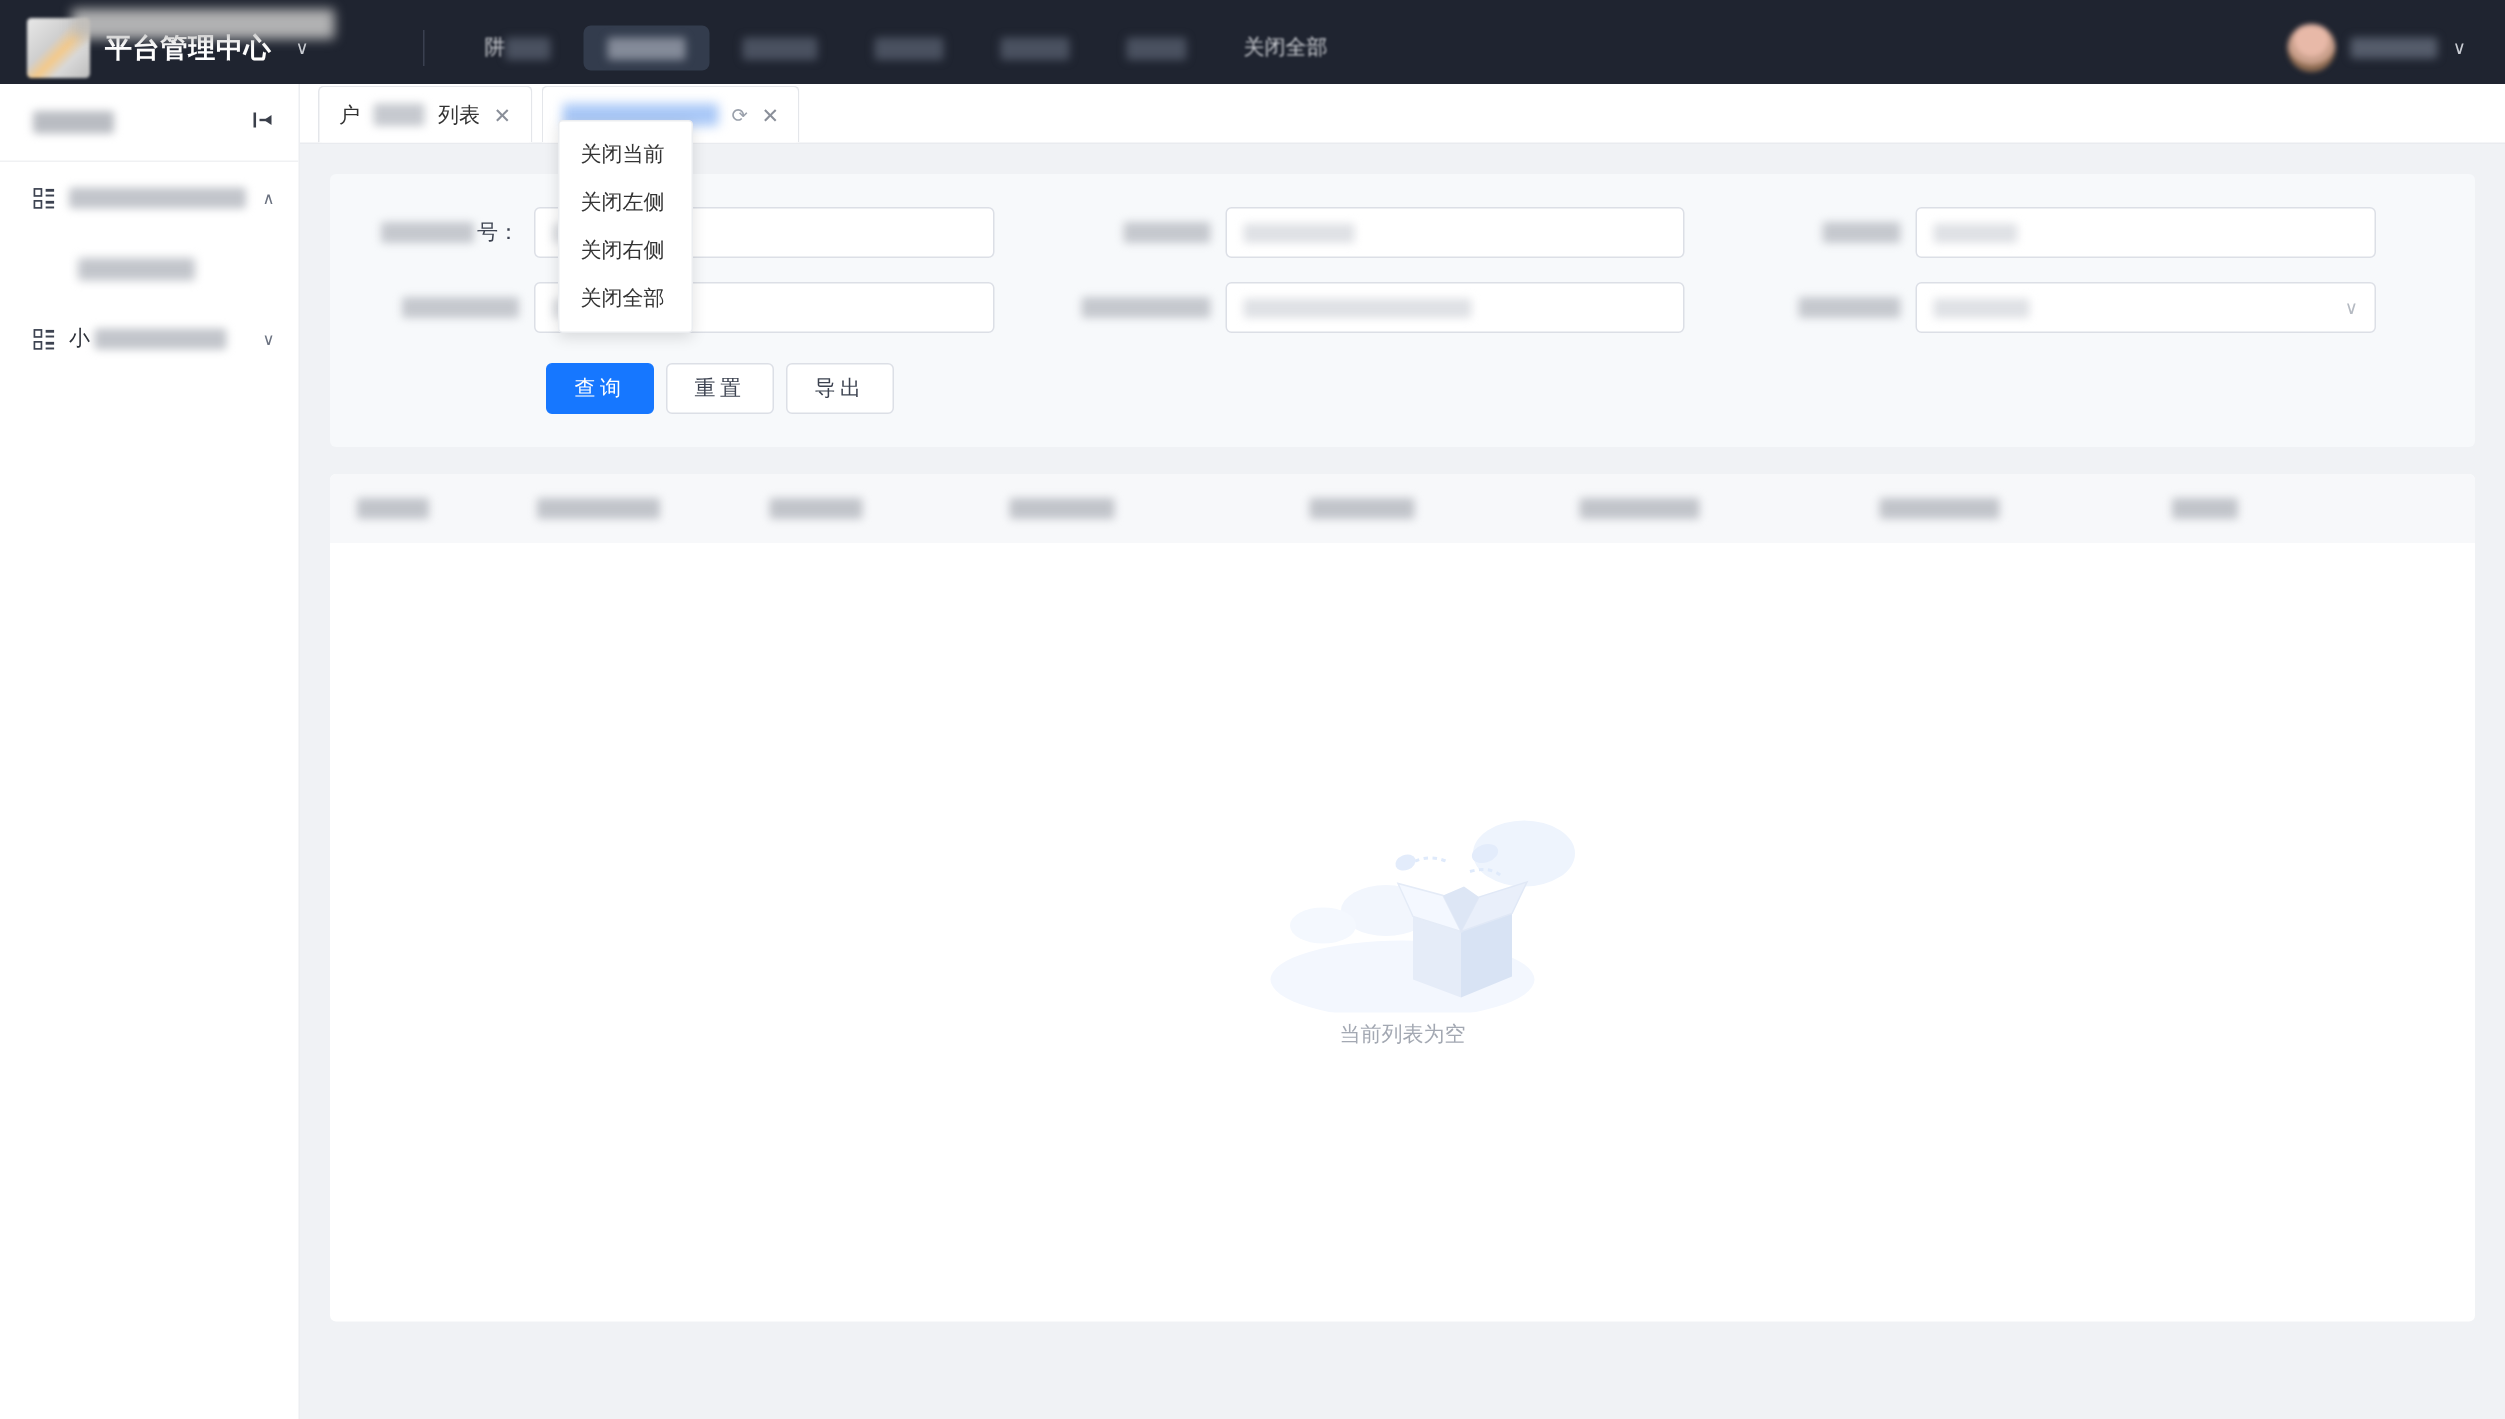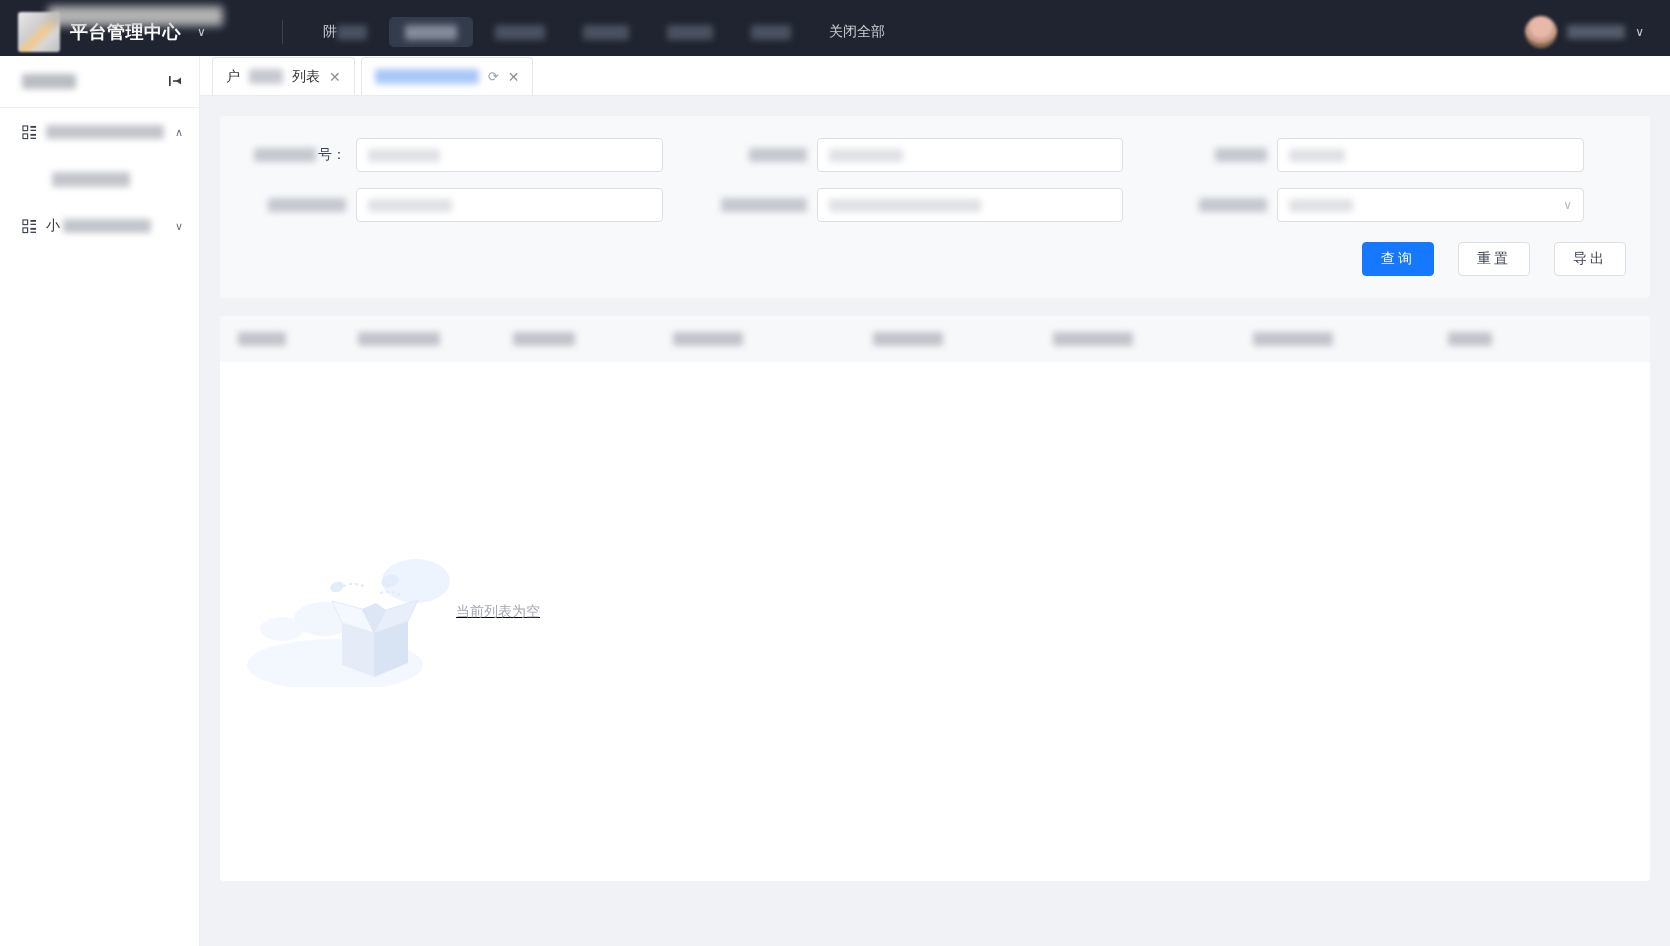--- a/index.html
+++ b/index.html
@@ -127,37 +127,37 @@
     font-size: 14px; color: #3c4250; display: flex; align-items: center; justify-content: flex-end; gap: 2px;
   }
   .l-redact { display: inline-block; height: 14px; border-radius: 2px; background: #c5c8ce; filter: blur(3px); }
   .f-control {
     flex: 1; height: 34px; border: 1px solid #dcdfe6; border-radius: 4px; background: #fff;
     display: flex; align-items: center; padding: 0 11px; position: relative;
   }
   .ph-redact { display: inline-block; height: 13px; border-radius: 2px; background: #dfe1e5; filter: blur(3px); }
   .sel-chev { position: absolute; right: 11px; color: #b5bac2; font-size: 12px; }
 
-  .btnrow { display: flex; gap: 24px; padding: 4px 0 8px 120px; justify-content: flex-end; }
+  .btnrow { display: flex; gap: 8px; padding: 4px 0 8px 120px; }
   .btn {
     min-width: 72px; height: 34px; border-radius: 4px; font-size: 14px;
     display: flex; align-items: center; justify-content: center; cursor: pointer;
     border: 1px solid #dcdfe6; background: #fff; color: #3c4250; letter-spacing: 3px; padding: 0 14px;
   }
   .btn.primary { background: #1677ff; border-color: #1677ff; color: #fff; }
 
   .tablecard { margin-top: 18px; background: #fff; border-radius: 4px; min-height: 565px; }
   .thead {
     display: flex; height: 46px; align-items: center; background: #f7f8fa;
     border-radius: 4px 4px 0 0; padding: 0 10px;
   }
   .th { flex: 1; display: flex; align-items: center; padding: 0 8px; }
   .th-redact { display: inline-block; height: 14px; border-radius: 2px; background: #c1c4ca; filter: blur(3px); }
 
-  .empty { height: 500px; display: flex; flex-direction: row; align-items: center; gap: 6px; text-decoration: underline; }
+  .empty { height: 500px; display: flex; flex-direction: column; align-items: center; justify-content: center; gap: 6px; }
   .empty-text { font-size: 14px; color: #a3a8b2; }
 </style>
 </head>
 <body>
 
 <div class="app">
 
   <div class="topbar">
     <div class="brand">
       <div class="brand-logo"></div>
@@ -259,20 +259,26 @@
         <span>列表</span>
       <span class="tab-x">✕</span>
     </div>
     <div class="tab active">
       <span class="tab-redact" style="width:104px"></span>
       <span class="tab-refresh">⟳</span>
       <span class="tab-x">✕</span>
     </div>
   </div>
 
+  <div class="ctxmenu">
+    <div class="ctx-item">关闭当前</div>
+    <div class="ctx-item">关闭左侧</div>
+    <div class="ctx-item">关闭右侧</div>
+    <div class="ctx-item">关闭全部</div>
+  </div>
 
   <div class="content">
 
     <div class="searchpanel">
 
       <div class="form-row">
         <div class="form-item">
           <div class="f-label">
             <span class="l-redact" style="width:62px"></span>
               <span>号：</span>

